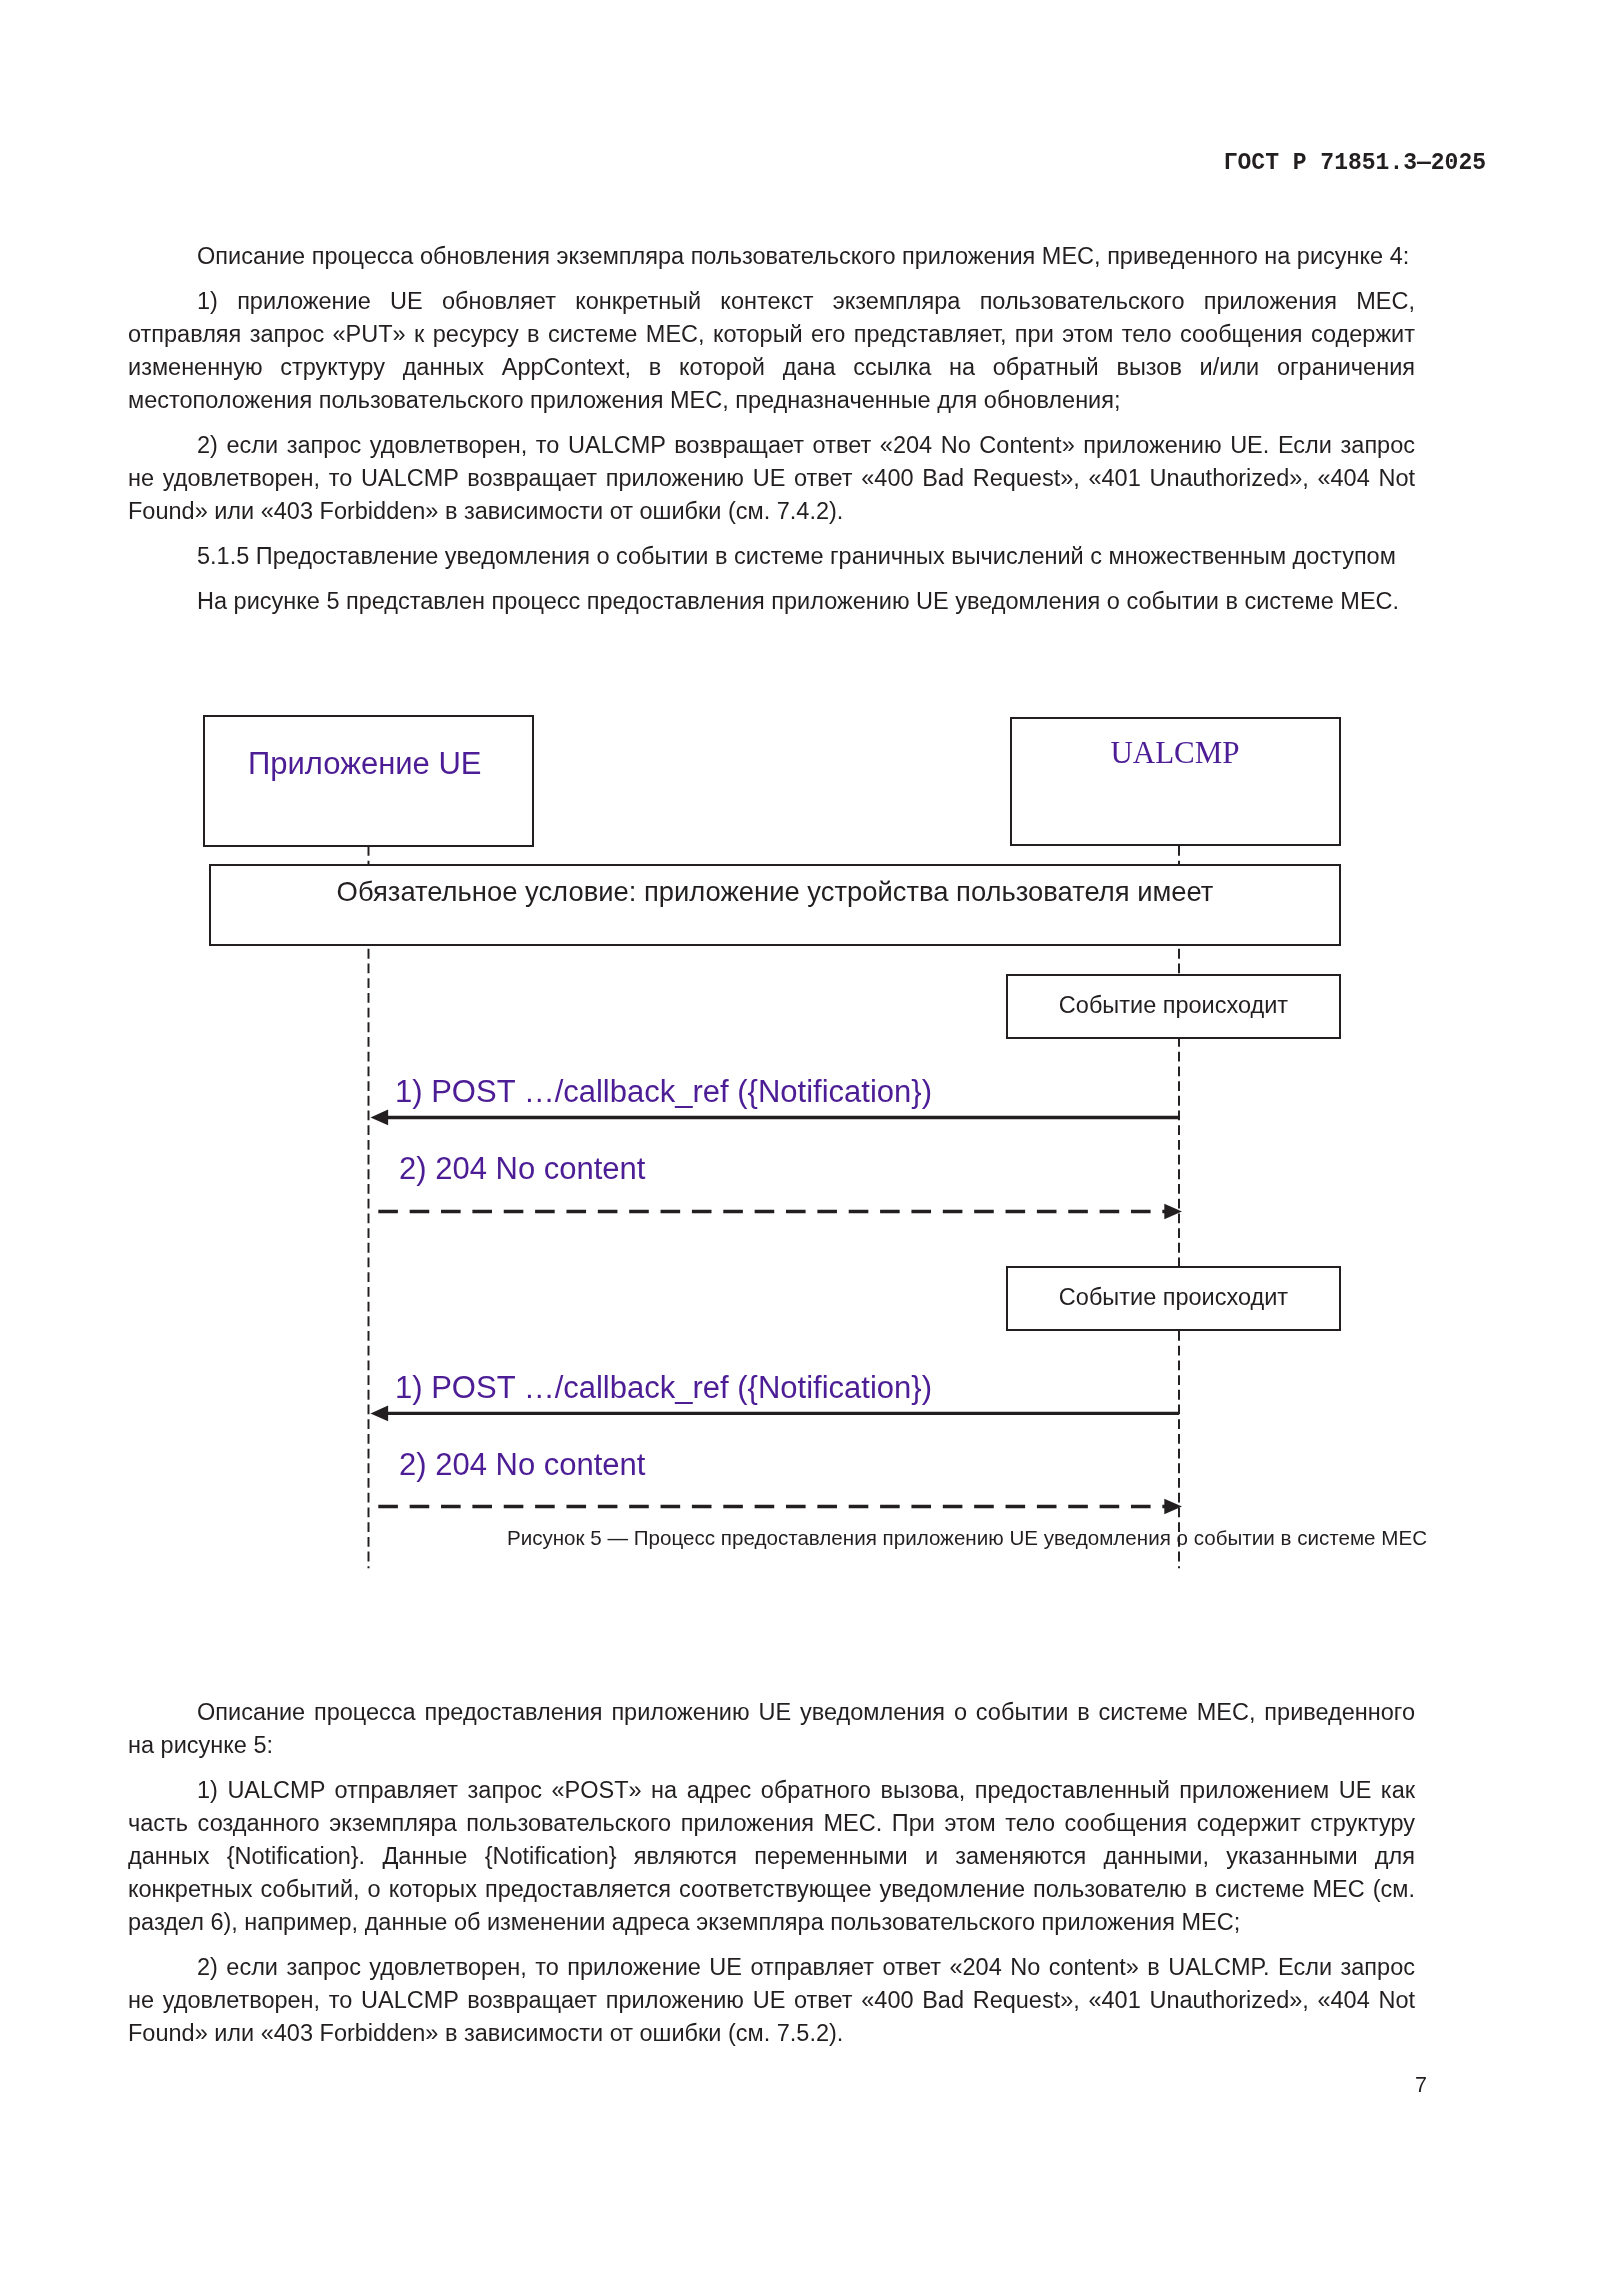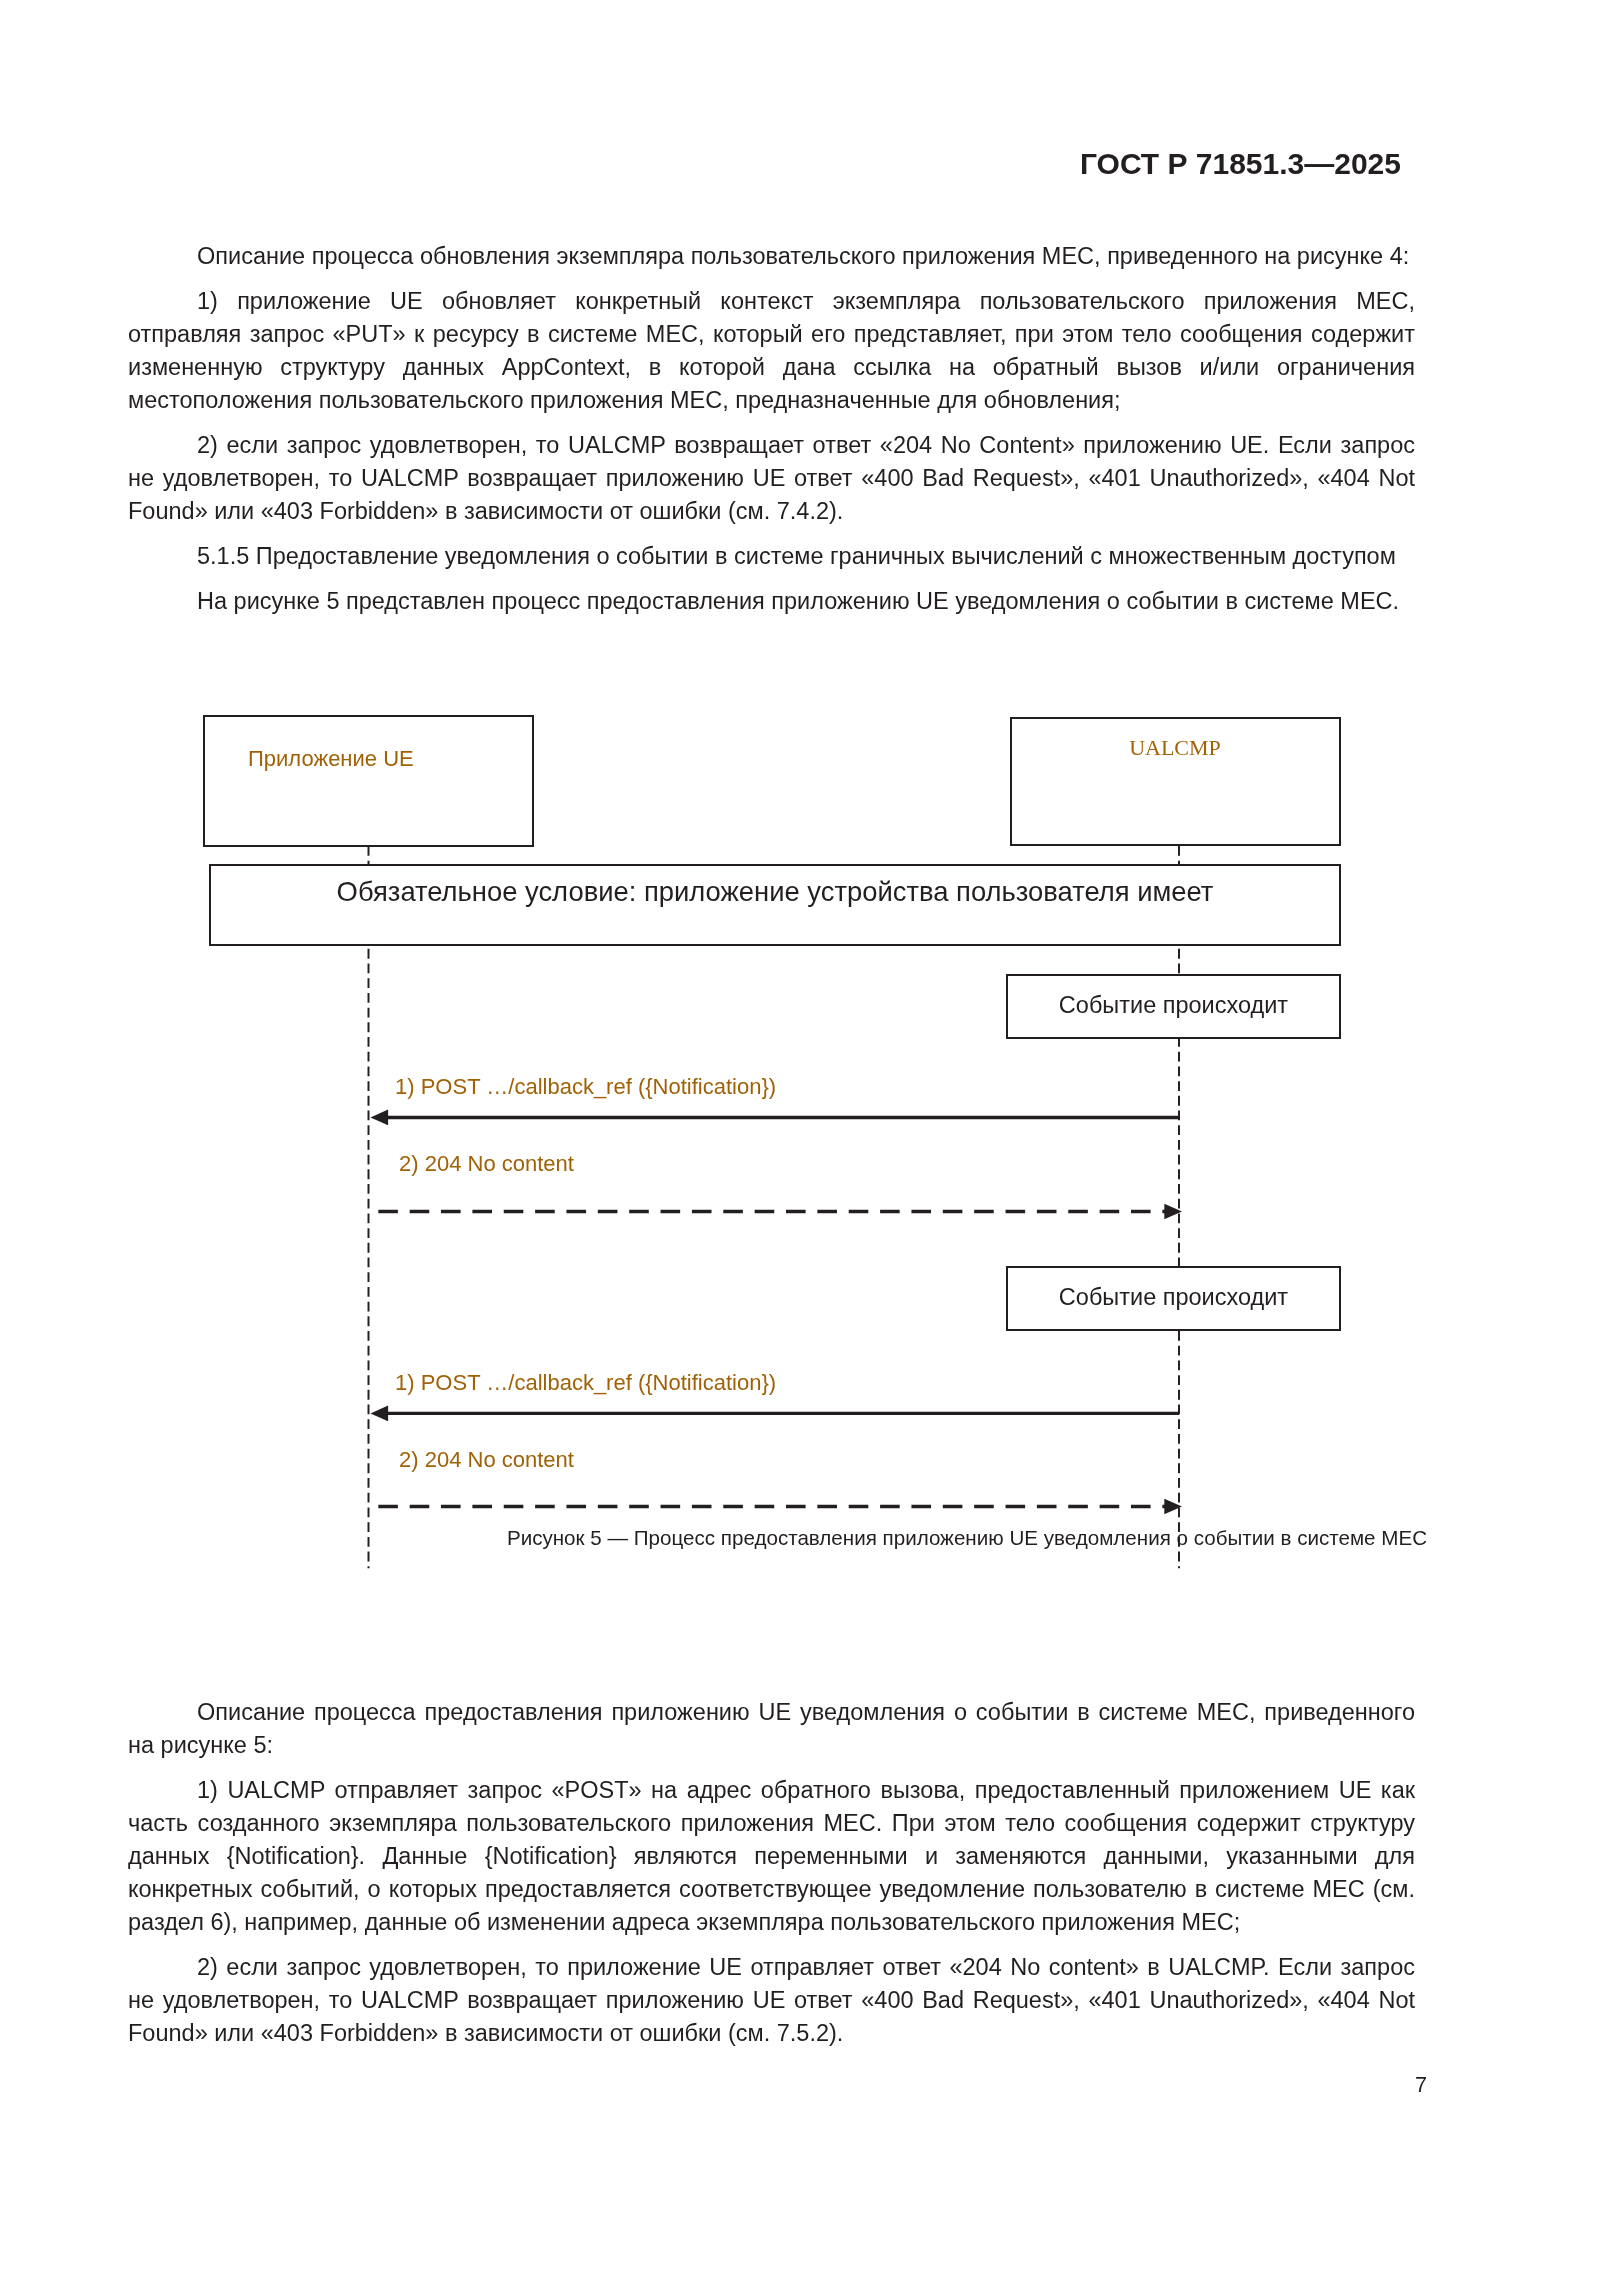--- a/index.html
+++ b/index.html
@@ -1,28 +1,28 @@
 <!DOCTYPE html>
 <html><head>
 <meta charset="utf-8">
 <style>
   html, body { margin:0; padding:0; background:#ffffff; }
   body { width:1621px; height:2293px; position:relative; overflow:hidden;
          font-family:"Liberation Sans", sans-serif; color:#231f20; }
-  .hdr { position:absolute; left:1052px; width:349px; top:149px; text-align:right;
-         font-weight:bold; font-size:30px; line-height:29px; }
+  .hdr { position:absolute; left:1137px; width:349px; top:149px; text-align:right;
+         font-weight:bold; font-size:23px; line-height:29px;font-family:Liberation Mono, monospace; }
   .txt { position:absolute; left:116px; width:1311px; font-size:23.5px; line-height:33px;
          text-align:justify; }
   .txt p { margin:12px; text-indent:69px; }
   .txt p.b { font-weight:normal; }
   .pg { position:absolute; left:1372px; width:55px; top:2072px; text-align:right; font-size:21.6px; }
   .cap { position:absolute; left:116px; width:1311px; top:1526px; text-align:right; font-size:20.6px; }
   .box { position:absolute; border:2.5px solid #231f20; box-sizing:border-box; background:#fff;
          font-size:27.4px; color:#231f20; }
-  .lbl { position:absolute; font-size:22px; white-space:nowrap; color:#a16207; }
+  .lbl { position:absolute; font-size:31px; white-space:nowrap; color:#4c1d95; }
   svg.dg { position:absolute; left:0; top:0; }
 </style>
 </head>
 <body>
 
 <div class="hdr">ГОСТ Р 71851.3—2025</div>
 
 <div class="txt" style="top:228px;">
   <p>Описание процесса обновления экземпляра пользовательского приложения MEC, приведенного на рисунке 4:</p>
   <p>1) приложение UE обновляет конкретный контекст экземпляра пользовательского приложения MEC, отправляя запрос «PUT» к ресурсу в системе MEC, который его представляет, при этом тело сообщения содержит измененную структуру данных AppContext, в которой дана ссылка на обратный вызов и/или ограничения местоположения пользовательского приложения MEC, предназначенные для обновления;</p>

